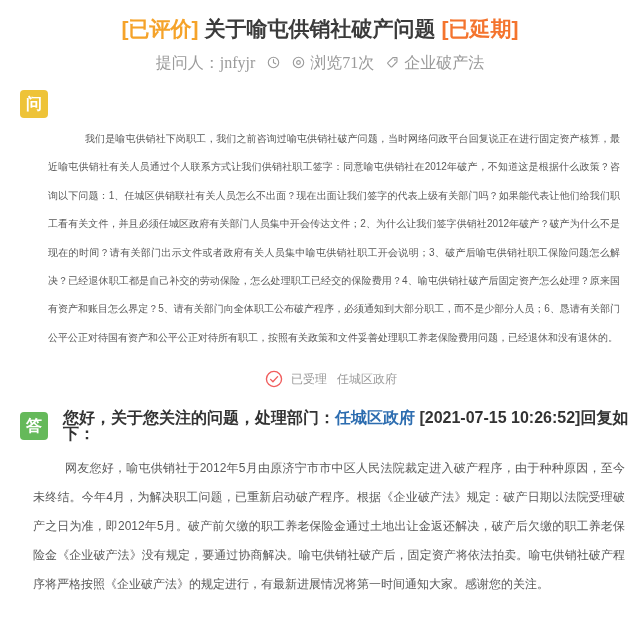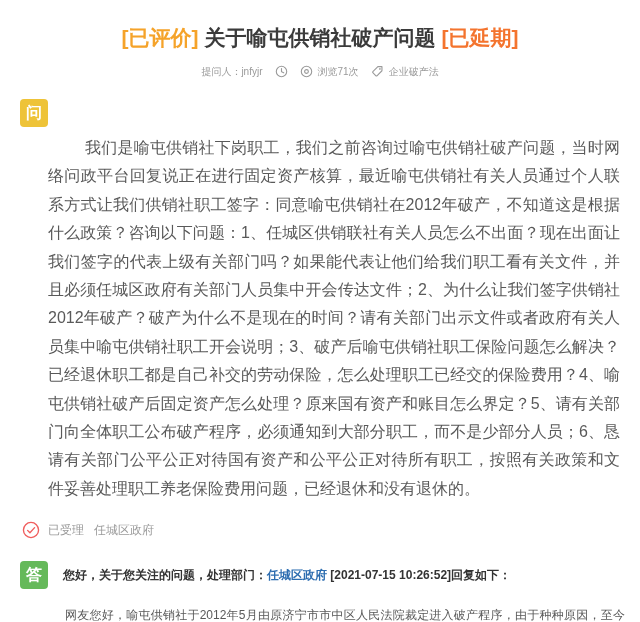--- a/index.html
+++ b/index.html
@@ -3,55 +3,55 @@
 <meta charset="utf-8">
 <style>
   html,body{margin:0;padding:0;}
   body{
     width:640px;height:622px;background:#ffffff;overflow:hidden;
     font-family:"Liberation Sans","DejaVu Sans",sans-serif;
     -webkit-font-smoothing:antialiased;
   }
   .page{width:640px;height:622px;position:relative;}
   .title{
-    margin:0;padding-top:25px;text-align:center;
+    margin:0;padding-top:16px;text-align:center;
     font-size:21px;font-weight:bold;color:#3b3b3b;line-height:26px;
   }
   .title .tag{font-weight:bold;}
   .tag-evaluated{color:#f5a32a;margin-right:6px;}
   .tag-delayed{color:#f4742e;margin-left:6px;}
   .meta{
     margin-top:13px;display:flex;justify-content:center;align-items:center;
-    gap:12px;font-size:10px;color:#9a9a9a;line-height:15px;
+    gap:12px;font-size:16px;color:#9a9a9a;line-height:15px;font-family:Liberation Serif, serif;
   }
   .meta-item{display:inline-flex;align-items:center;gap:5px;white-space:nowrap;}
   .micon{display:inline-block;flex:0 0 auto;}
   .badge{
     width:28px;height:28px;border-radius:4px;color:#fff;
     display:flex;align-items:center;justify-content:center;
     font-size:16px;font-weight:bold;flex:0 0 auto;
   }
   .badge-q{background:#eec338;margin:20px 0 0 20px;}
   .badge-a{background:#65b95a;}
   .q-body{
     margin:7px 0 0 48px;width:572px;
-    font-size:16px;line-height:28.4px;color:#595959;
+    font-size:10px;line-height:28.4px;color:#595959;
     text-align:justify;text-indent:37px;
     word-break:break-all;
   }
   .status-row{
     margin:18px 0 0 22px;display:flex;align-items:center;gap:8px;
-    font-size:12px;color:#9a9a9a;
+    font-size:12px;color:#9a9a9a;justify-content:center;
   }
   .status-row .dept{margin-left:2px;}
   .answer-head{
     margin:22px 0 0 20px;display:flex;align-items:center;
   }
   .answer-head-text{
-    margin-left:15px;font-size:12px;font-weight:bold;color:#333333;line-height:16px;
+    margin-left:15px;font-size:16px;font-weight:bold;color:#333333;line-height:16px;
   }
   .dept-link{color:#2d6db0;text-decoration:none;font-weight:bold;cursor:pointer;}
   .a-body{
     margin:12px 0 0 33px;width:592px;
     font-size:12px;line-height:29px;color:#595959;
     text-align:justify;text-indent:32px;
     word-break:break-all;
   }
 </style>
 </head>

